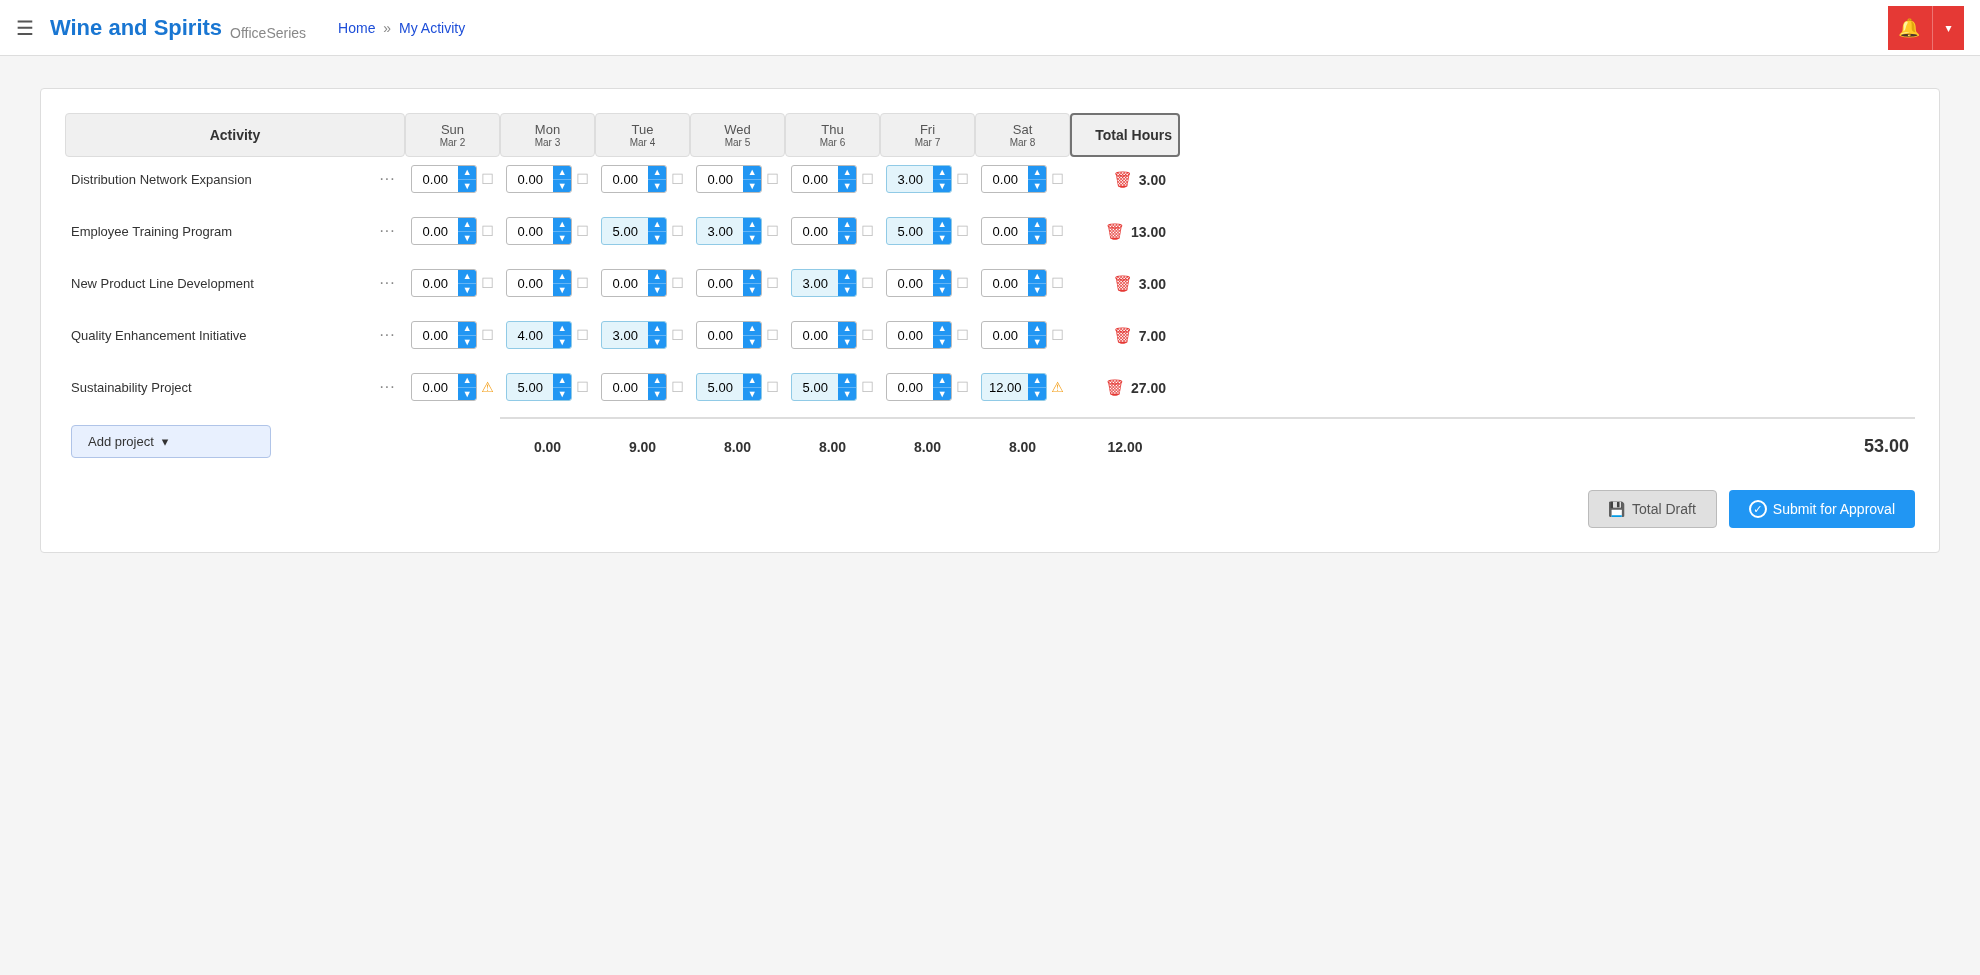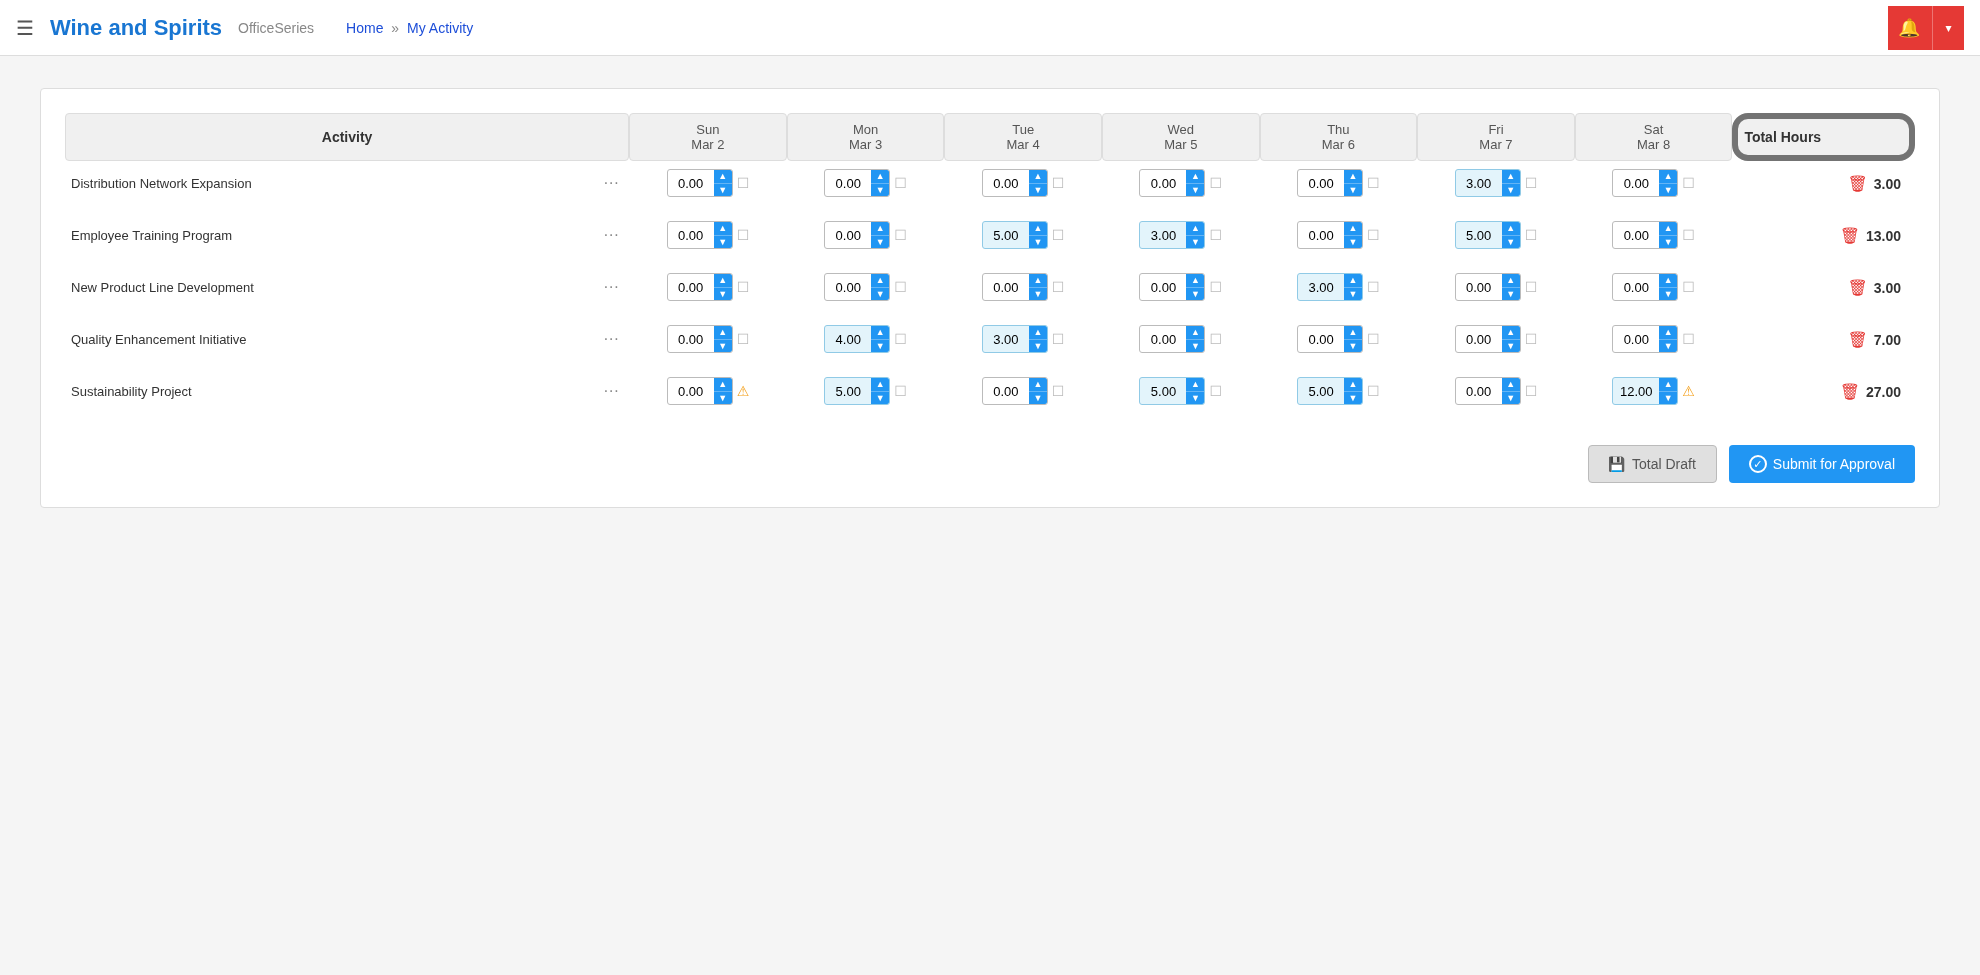--- a/index.html
+++ b/index.html
@@ -16,22 +16,22 @@
       position: relative;
     }
     .header-menu-icon {
       font-size: 20px;
       cursor: pointer;
       margin-right: 16px;
       color: #555;
     }
     .header-brand {
       display: flex;
-      align-items: center;
-      gap: 16px;
+      align-items: flex-end;
+      gap: 8px;
     }
     .header-app-name {
       font-size: 22px;
       font-weight: bold;
       color: #1976d2;
     }
     .header-app-sub {
       font-size: 14px;
       color: #888;
     }
@@ -107,26 +107,26 @@
     .th-day {
       background: #f0f0f0;
       border: 1px solid #ddd;
       border-radius: 4px;
       text-align: center;
       font-weight: normal;
       width: 95px;
       padding: 12px 8px;
     }
     .th-day .day-name { font-size: 13px; color: #555; }
-    .th-day .day-date { font-size: 13px; color: #555; font-weight: 500; }
+    .th-day .day-date { font-size: 10px; color: #555; font-weight: 500; }
     .th-total {
       background: #f0f0f0;
-      border: 6px solid #737373;
-      border-radius: 16px;
-      text-align: left;
+      border: 2px solid #737373;
+      border-radius: 4px;
+      text-align: right;
       font-weight: bold;
       width: 110px;
       padding: 16px 8px;
     }
 
     
     .td-activity {
       padding: 8px 4px;
       font-size: 13px;
     }
@@ -818,20 +818,36 @@
       </div>
     </td>
             <td style="text-align: right; white-space: nowrap;">
     <button class="delete-btn">🗑</button>
     <span class="td-total" style="display:inline;font-weight:bold;">27.00</span>
   </td>
           </tr>
           <tr class="row-sep">
             <td colspan="9"></td>
           </tr>
+          <tr>
+            <td colspan="2">
+  <button class="add-project-btn">
+    <span>Add project</span>
+    <span>▾</span>
+  </button>
+</td>
+            <td style="text-align: center; font-weight: bold; padding-top: 16px; border-top: 2px solid rgb(221, 221, 221);">0.00</td>
+            <td style="text-align: center; font-weight: bold; padding-top: 16px; border-top: 2px solid rgb(221, 221, 221);">9.00</td>
+            <td style="text-align: center; font-weight: bold; padding-top: 16px; border-top: 2px solid rgb(221, 221, 221);">8.00</td>
+            <td style="text-align: center; font-weight: bold; padding-top: 16px; border-top: 2px solid rgb(221, 221, 221);">8.00</td>
+            <td style="text-align: center; font-weight: bold; padding-top: 16px; border-top: 2px solid rgb(221, 221, 221);">8.00</td>
+            <td style="text-align: center; font-weight: bold; padding-top: 16px; border-top: 2px solid rgb(221, 221, 221);">8.00</td>
+            <td style="text-align: center; font-weight: bold; padding-top: 16px; border-top: 2px solid rgb(221, 221, 221);">12.00</td>
+            <td style="text-align: right; font-weight: bold; font-size: 18px; padding-top: 16px; border-top: 2px solid rgb(221, 221, 221);">53.00</td>
+          </tr>
         </tbody>
     </table>
 
     <div class="bottom-actions">
       <button class="save-draft-btn">
         <span>💾</span>
         <span>Total Draft</span>
       </button>
       <button class="submit-btn">
         <span style="border:2px solid #fff;border-radius:50%;width:18px;height:18px;display:inline-flex;align-items:center;justify-content:center;font-size:11px;">✓</span>

